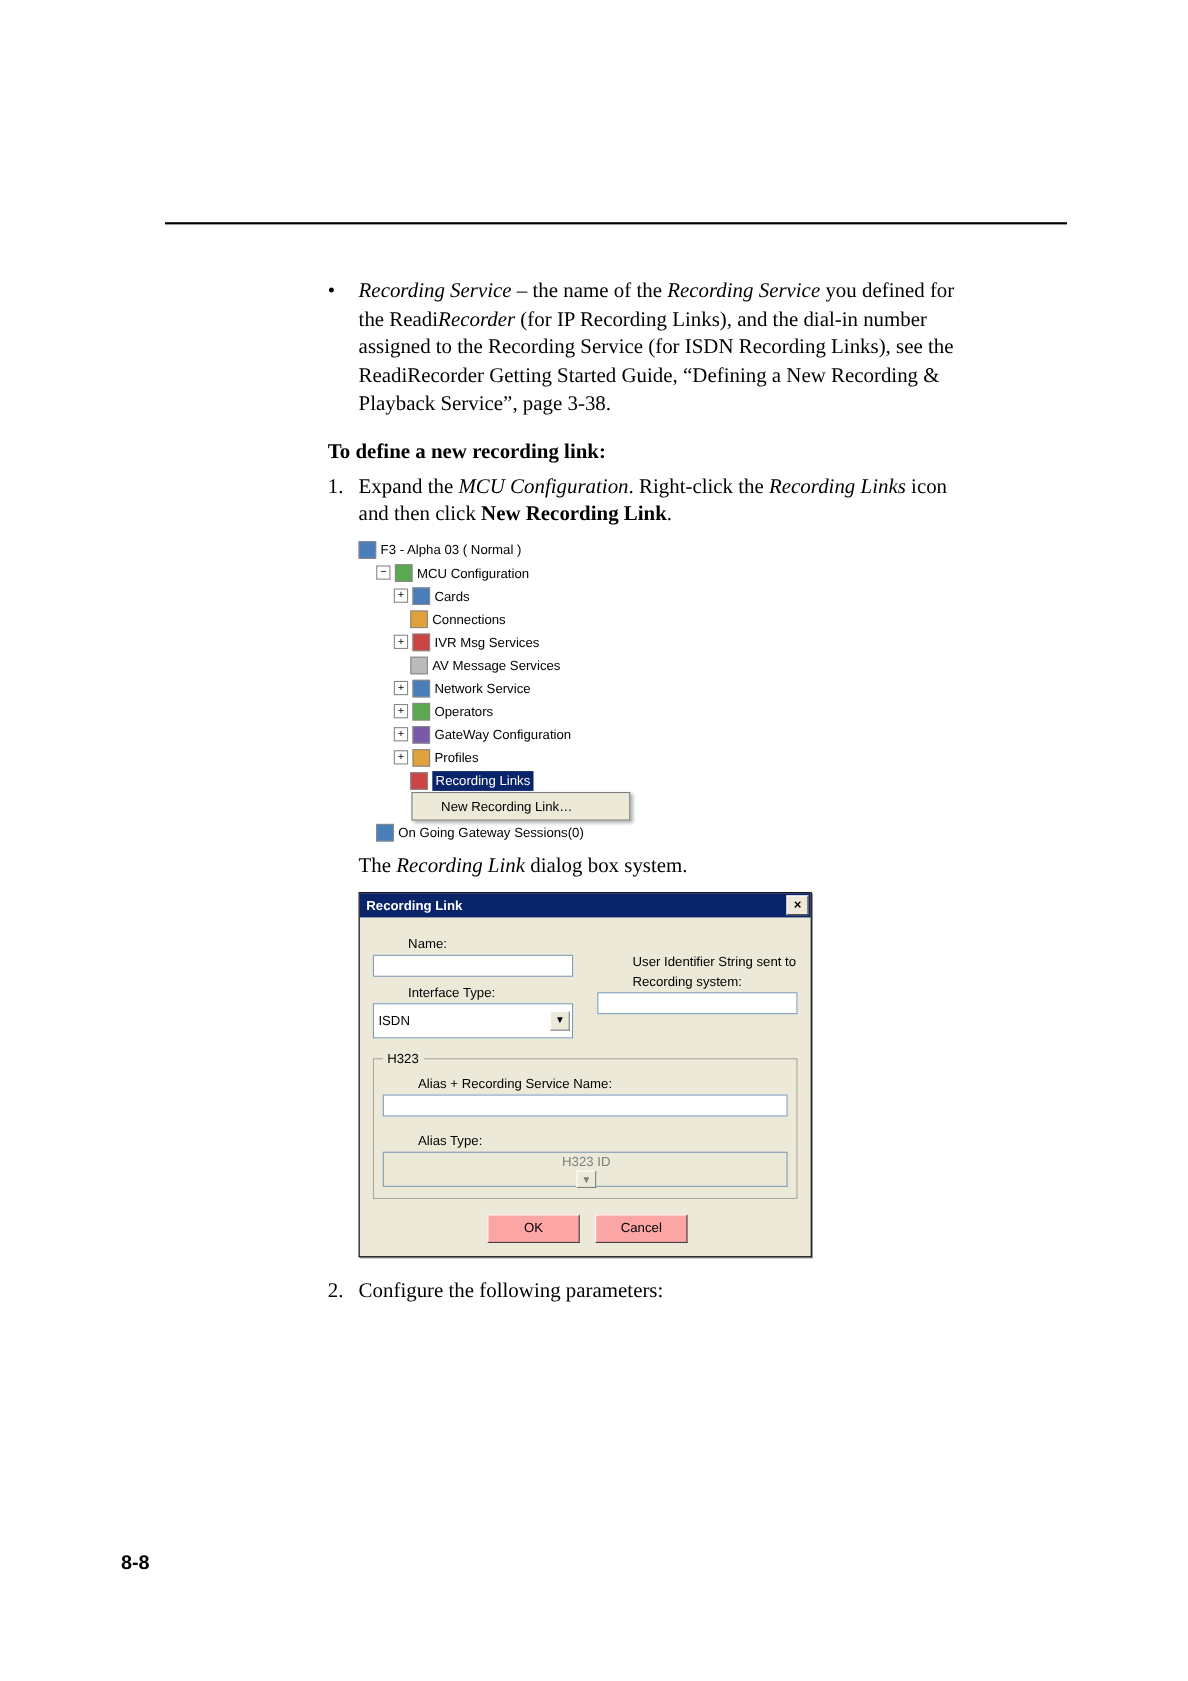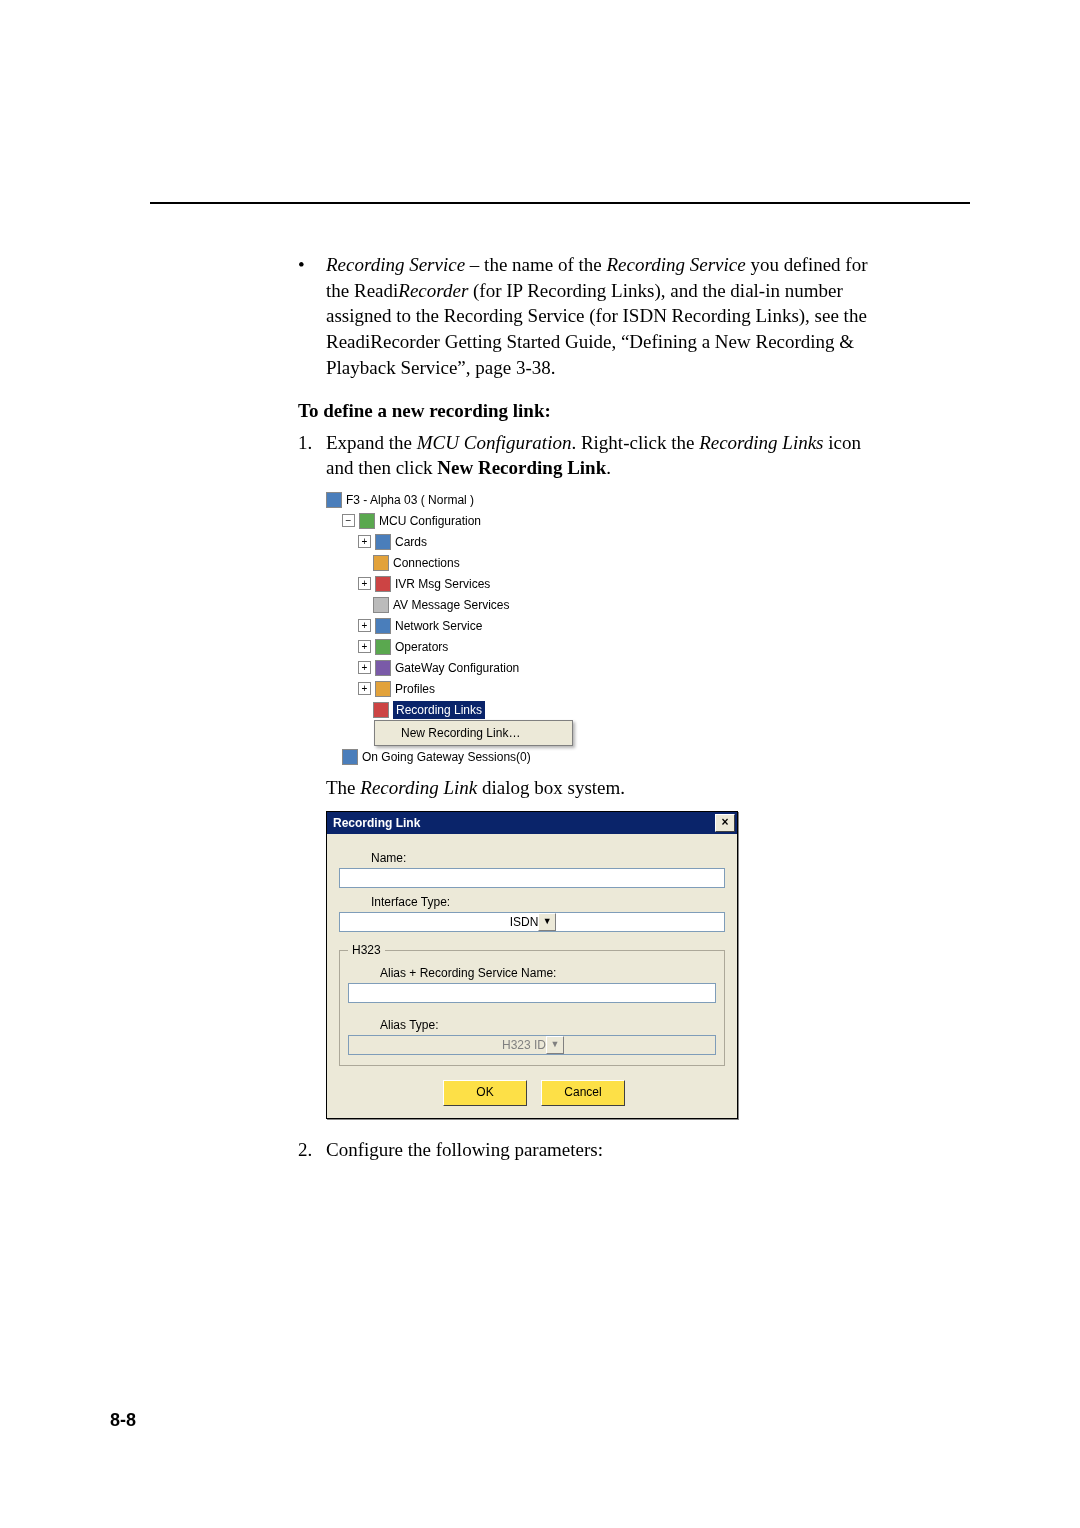--- a/index.html
+++ b/index.html
@@ -172,32 +172,33 @@
     height: 20px;
     border: 1px solid #7f9db9;
     background: #fff;
     box-sizing: border-box;
     padding: 0 3px;
     font-family: Tahoma, Arial, sans-serif;
     font-size: 12px;
   }
   .win-select {
     width: 100%;
-    height: 20px;
+    height: 32px;
     border: 1px solid #7f9db9;
     background: #fff;
     display: flex;
-    justify-content: center;
+    justify-content: space-between;
     align-items: center;
     box-sizing: border-box;
     padding: 0 2px 0 4px;
   }
   .win-select.disabled {
     background: #ece9d8;
     color: #808080;
+    flex-direction: column;
   }
   .sel-arrow {
     width: 16px; height: 16px;
     background: #ece9d8;
     border: 1px solid #fff;
     border-right-color: #808080;
     border-bottom-color: #808080;
     text-align: center;
     font-size: 9px;
     line-height: 14px;
@@ -214,21 +215,21 @@
   .btn-row {
     display: flex;
     gap: 14px;
     justify-content: flex-start;
     margin-top: 14px;
     padding-left: 104px;
   }
   .win-btn {
     width: 82px;
     height: 24px;
-    background: #fde047;
+    background: #fca5a5;
     border: 1px solid #404040;
     border-top-color: #fff;
     border-left-color: #fff;
     font-family: Tahoma, Arial, sans-serif;
     font-size: 12px;
     text-align: center;
     line-height: 22px;
   }
   .page-num {
     position: absolute;
@@ -339,20 +340,25 @@
       <div class="dlg-body">
         <div class="dlg-cols">
           <div class="dlg-left">
             <span class="lbl">Name:</span>
             <input class="win-input" value="" style="">
             <span class="lbl">Interface Type:</span>
             <div class="win-select">
               <span>ISDN</span>
               <span class="sel-arrow">▼</span>
             </div>
+          </div>
+          <div class="dlg-right" style="padding-top:22px;">
+            <span class="lbl" style="margin-top:0">User Identifier String sent to</span>
+            <span class="lbl" style="margin-top:0">Recording system:</span>
+            <input class="win-input" value="" style="">
           </div>
         </div>
 
         <div class="dlg-cols">
           <div class="dlg-right">
             <fieldset>
               <legend>H323</legend>
               <span class="lbl" style="margin-top:0">Alias + Recording Service Name:</span>
               <input class="win-input" value="" style="">
               <span class="lbl" style="margin-top:14px">Alias Type:</span>

